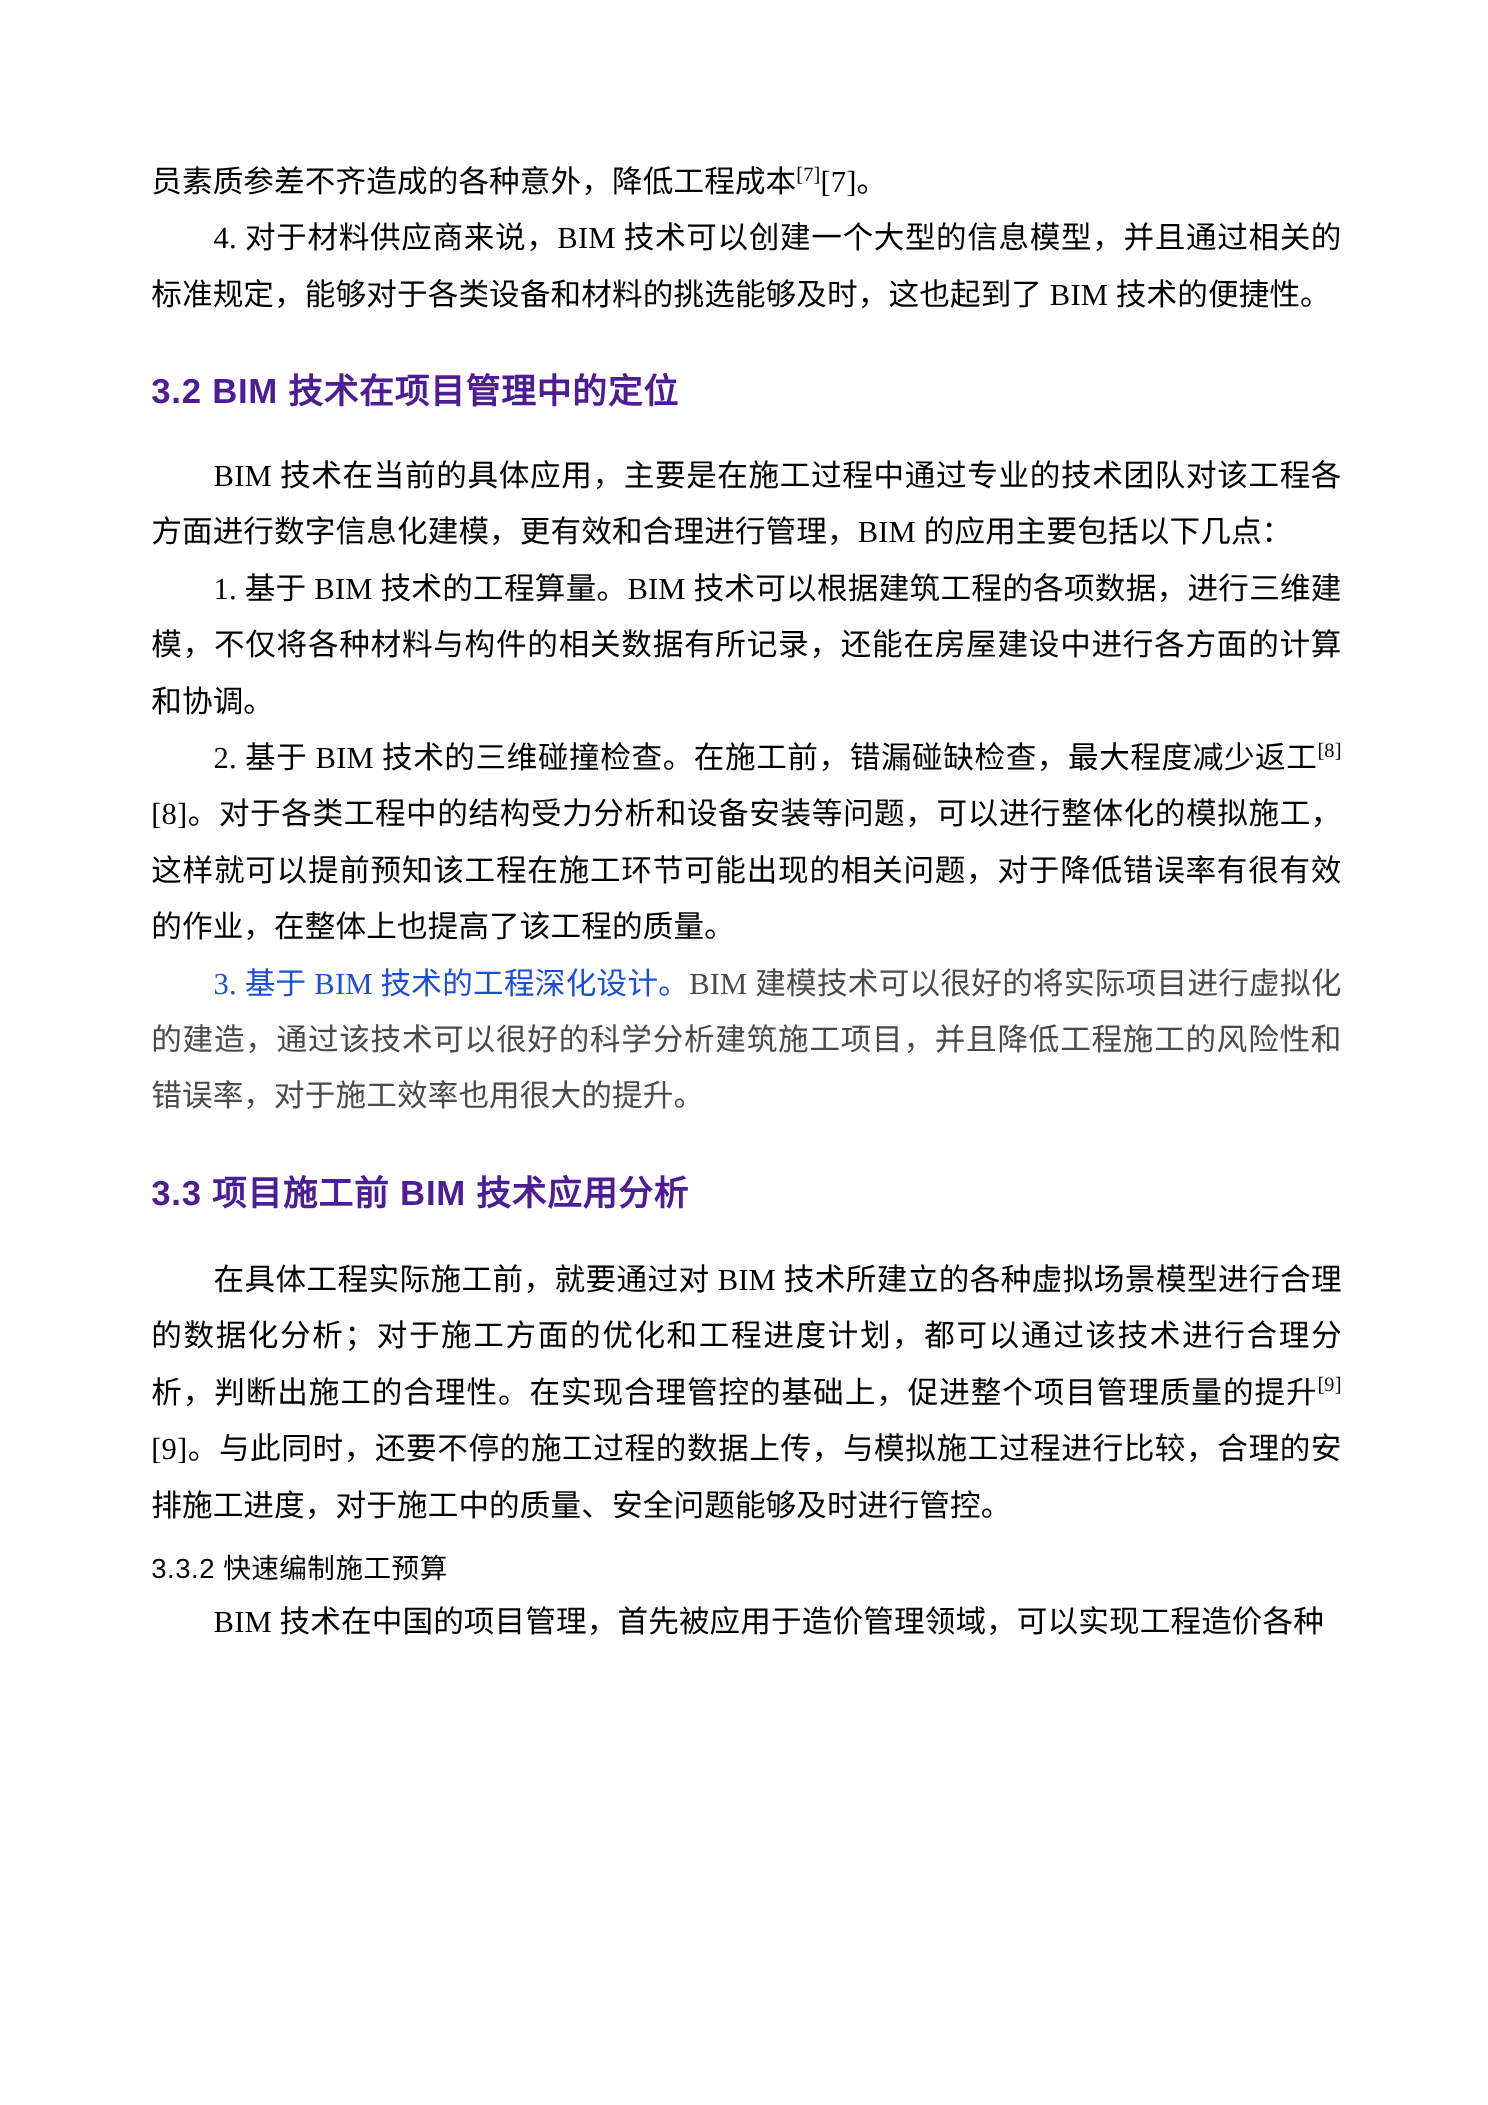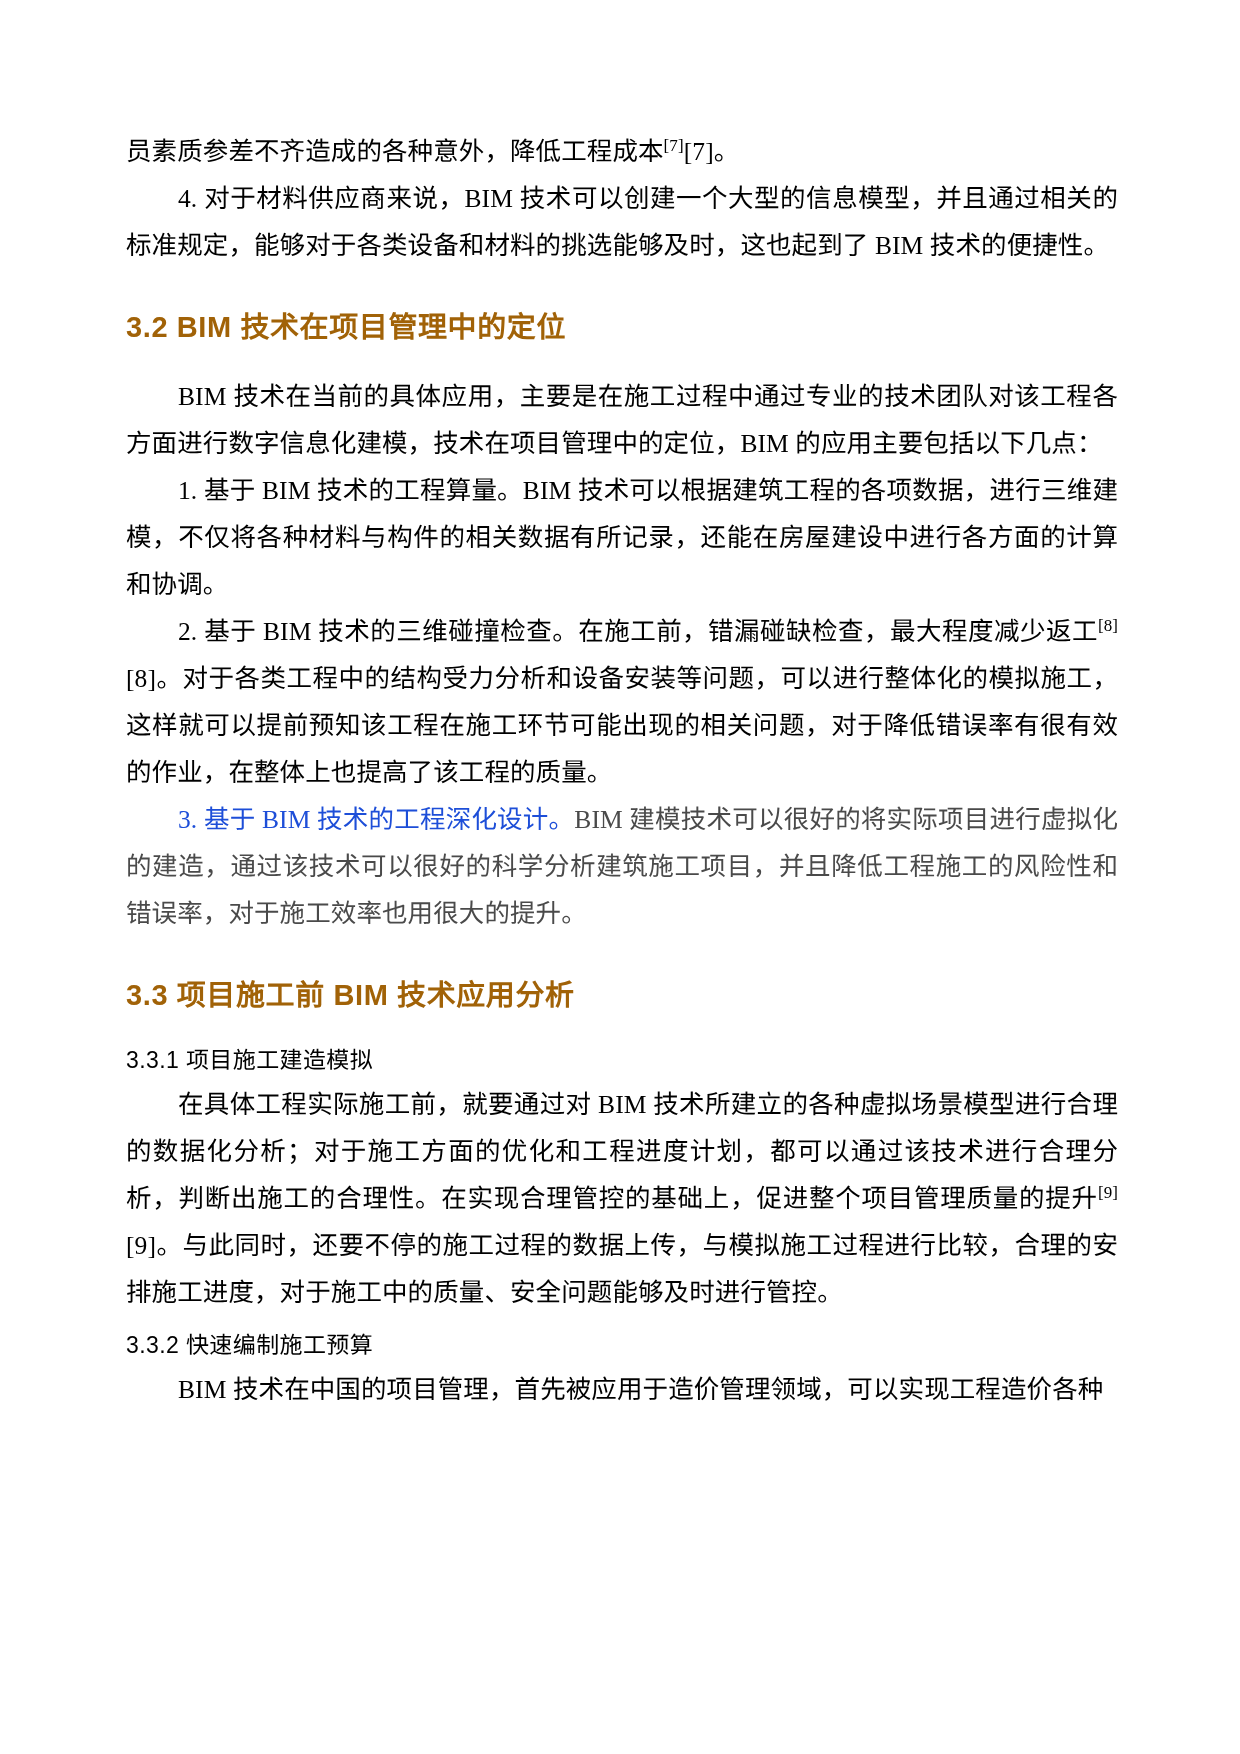--- a/index.html
+++ b/index.html
@@ -49,21 +49,21 @@
     font-size: 17px;
     vertical-align: super;
     line-height: 0;
   }
 
   
   h2.h-sec {
     font-family: "Liberation Sans", "DejaVu Sans", sans-serif;
     font-size: 29px;
     font-weight: bold;
-    color: #a16207;
+    color: #4c1d95;
     margin: 0;
     line-height: 44px;
     letter-spacing: 0.6px;
   }
   h3.h-sub {
     font-family: "Liberation Sans", "DejaVu Sans", sans-serif;
     font-size: 23px;
     font-weight: normal;
     color: #000000;
     margin: 0;
@@ -84,34 +84,33 @@
   <div class="content">
 
     <p class="para"><span>员素质参差不齐造成的各种意外，降低工程成本</span><sup class="ref">[7]</sup><span>[7]。</span></p>
 
     <p class="para indent">4. 对于材料供应商来说，BIM 技术可以创建一个大型的信息模型，并且通过相关的标准规定，能够对于各类设备和材料的挑选能够及时，这也起到了 BIM 技术的便捷性。</p>
 
     <div class="sp-h2-before"></div>
     <h2 class="h-sec">3.2 BIM 技术在项目管理中的定位</h2>
     <div class="sp-h2-after"></div>
 
-    <p class="para indent">BIM 技术在当前的具体应用，主要是在施工过程中通过专业的技术团队对该工程各方面进行数字信息化建模，技术在项目管理中的定位，BIM 的应用主要包括以下几点：</p>
+    <p class="para indent">BIM 技术在当前的具体应用，主要是在施工过程中通过专业的技术团队对该工程各方面进行数字信息化建模，更有效和合理进行管理，BIM 的应用主要包括以下几点：</p>
 
     <p class="para indent">1. 基于 BIM 技术的工程算量。BIM 技术可以根据建筑工程的各项数据，进行三维建模，不仅将各种材料与构件的相关数据有所记录，还能在房屋建设中进行各方面的计算和协调。</p>
 
     <p class="para indent"><span>2. 基于 BIM 技术的三维碰撞检查。在施工前，错漏碰缺检查，最大程度减少返工</span><sup class="ref">[8]</sup><span>[8]。对于各类工程中的结构受力分析和设备安装等问题，可以进行整体化的模拟施工，这样就可以提前预知该工程在施工环节可能出现的相关问题，对于降低错误率有很有效的作业，在整体上也提高了该工程的质量。</span></p>
 
     <p class="para indent"><span class="lead">3. 基于 BIM 技术的工程深化设计。</span><span class="dim">BIM 建模技术可以很好的将实际项目进行虚拟化的建造，通过该技术可以很好的科学分析建筑施工项目，并且降低工程施工的风险性和错误率，对于施工效率也用很大的提升。</span></p>
 
 
     <div class="sp-h2-before"></div>
     <h2 class="h-sec">3.3 项目施工前 BIM 技术应用分析</h2>
     <div class="sp-h2-after"></div>
 
-    <h3 class="h-sub">3.3.1 项目施工建造模拟</h3>
     <div class="sp-h3-after"></div>
 
     <p class="para indent"><span>在具体工程实际施工前，就要通过对 BIM 技术所建立的各种虚拟场景模型进行合理的数据化分析；对于施工方面的优化和工程进度计划，都可以通过该技术进行合理分析，判断出施工的合理性。在实现合理管控的基础上，促进整个项目管理质量的提升</span><sup class="ref">[9]</sup><span>[9]。与此同时，还要不停的施工过程的数据上传，与模拟施工过程进行比较，合理的安排施工进度，对于施工中的质量、安全问题能够及时进行管控。</span></p>
 
     <div class="sp-sec"></div>
     <h3 class="h-sub">3.3.2 快速编制施工预算</h3>
     <div class="sp-h3-after"></div>
 
     <p class="para indent">BIM 技术在中国的项目管理，首先被应用于造价管理领域，可以实现工程造价各种</p>
 

